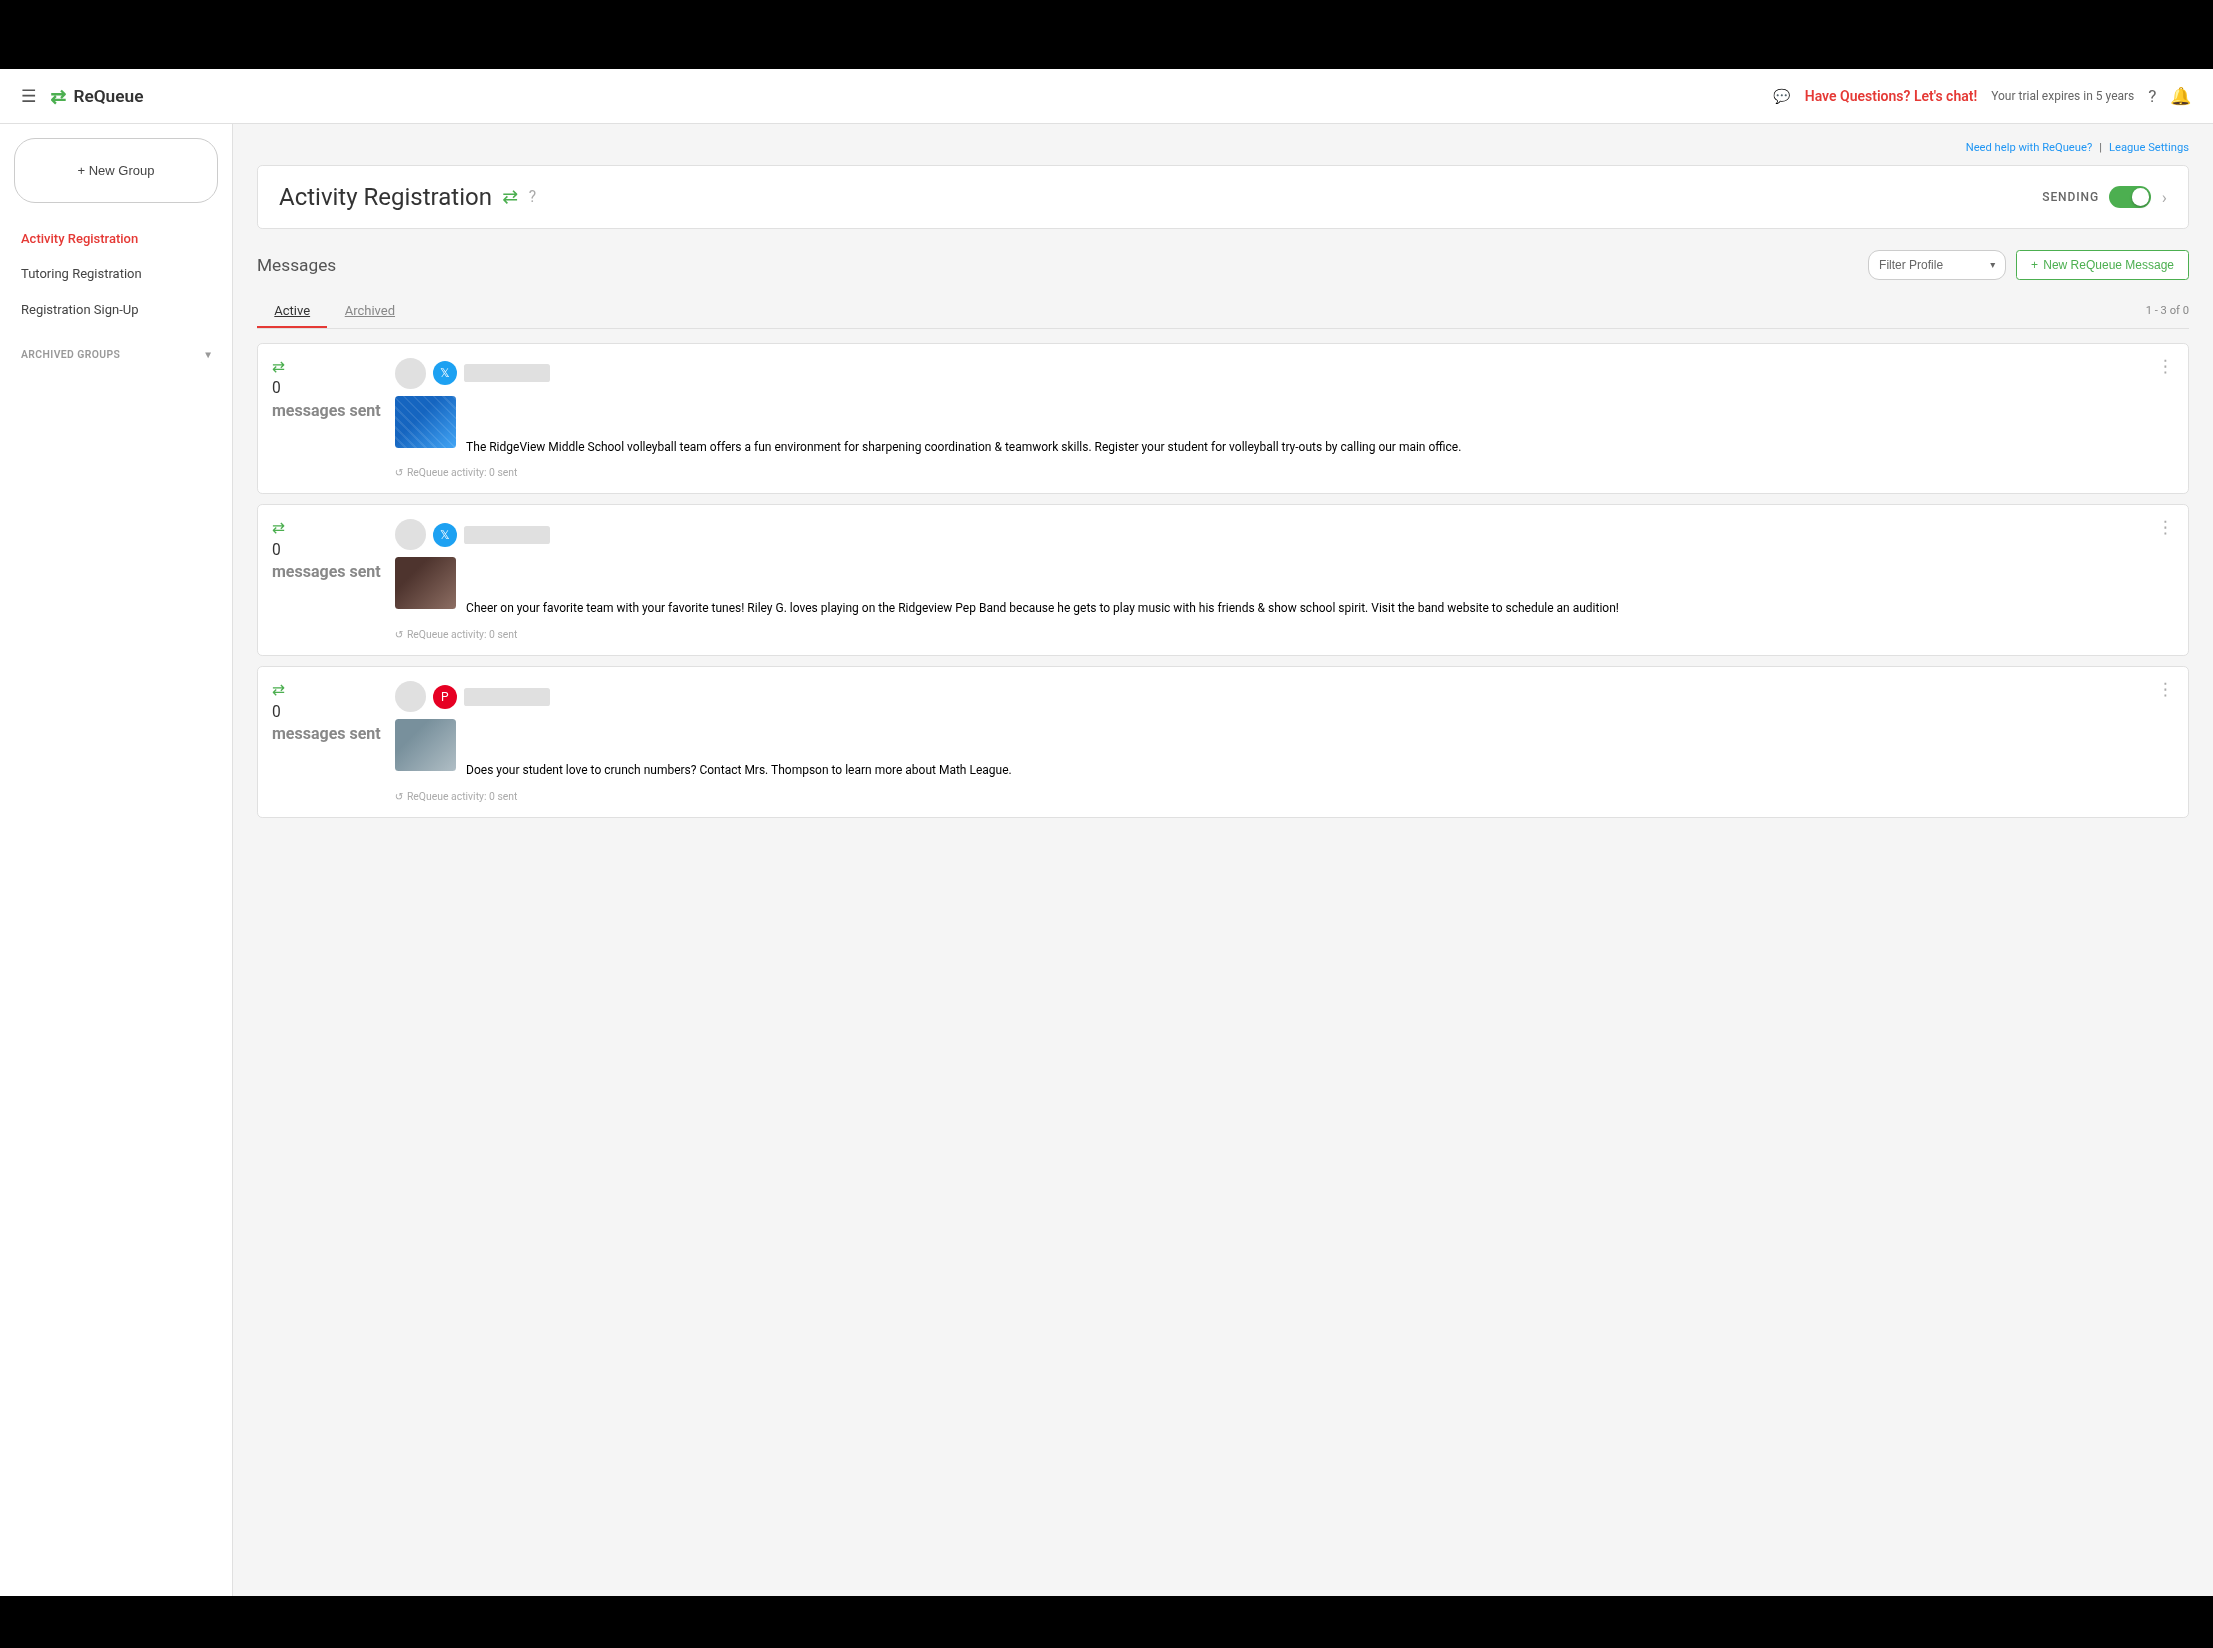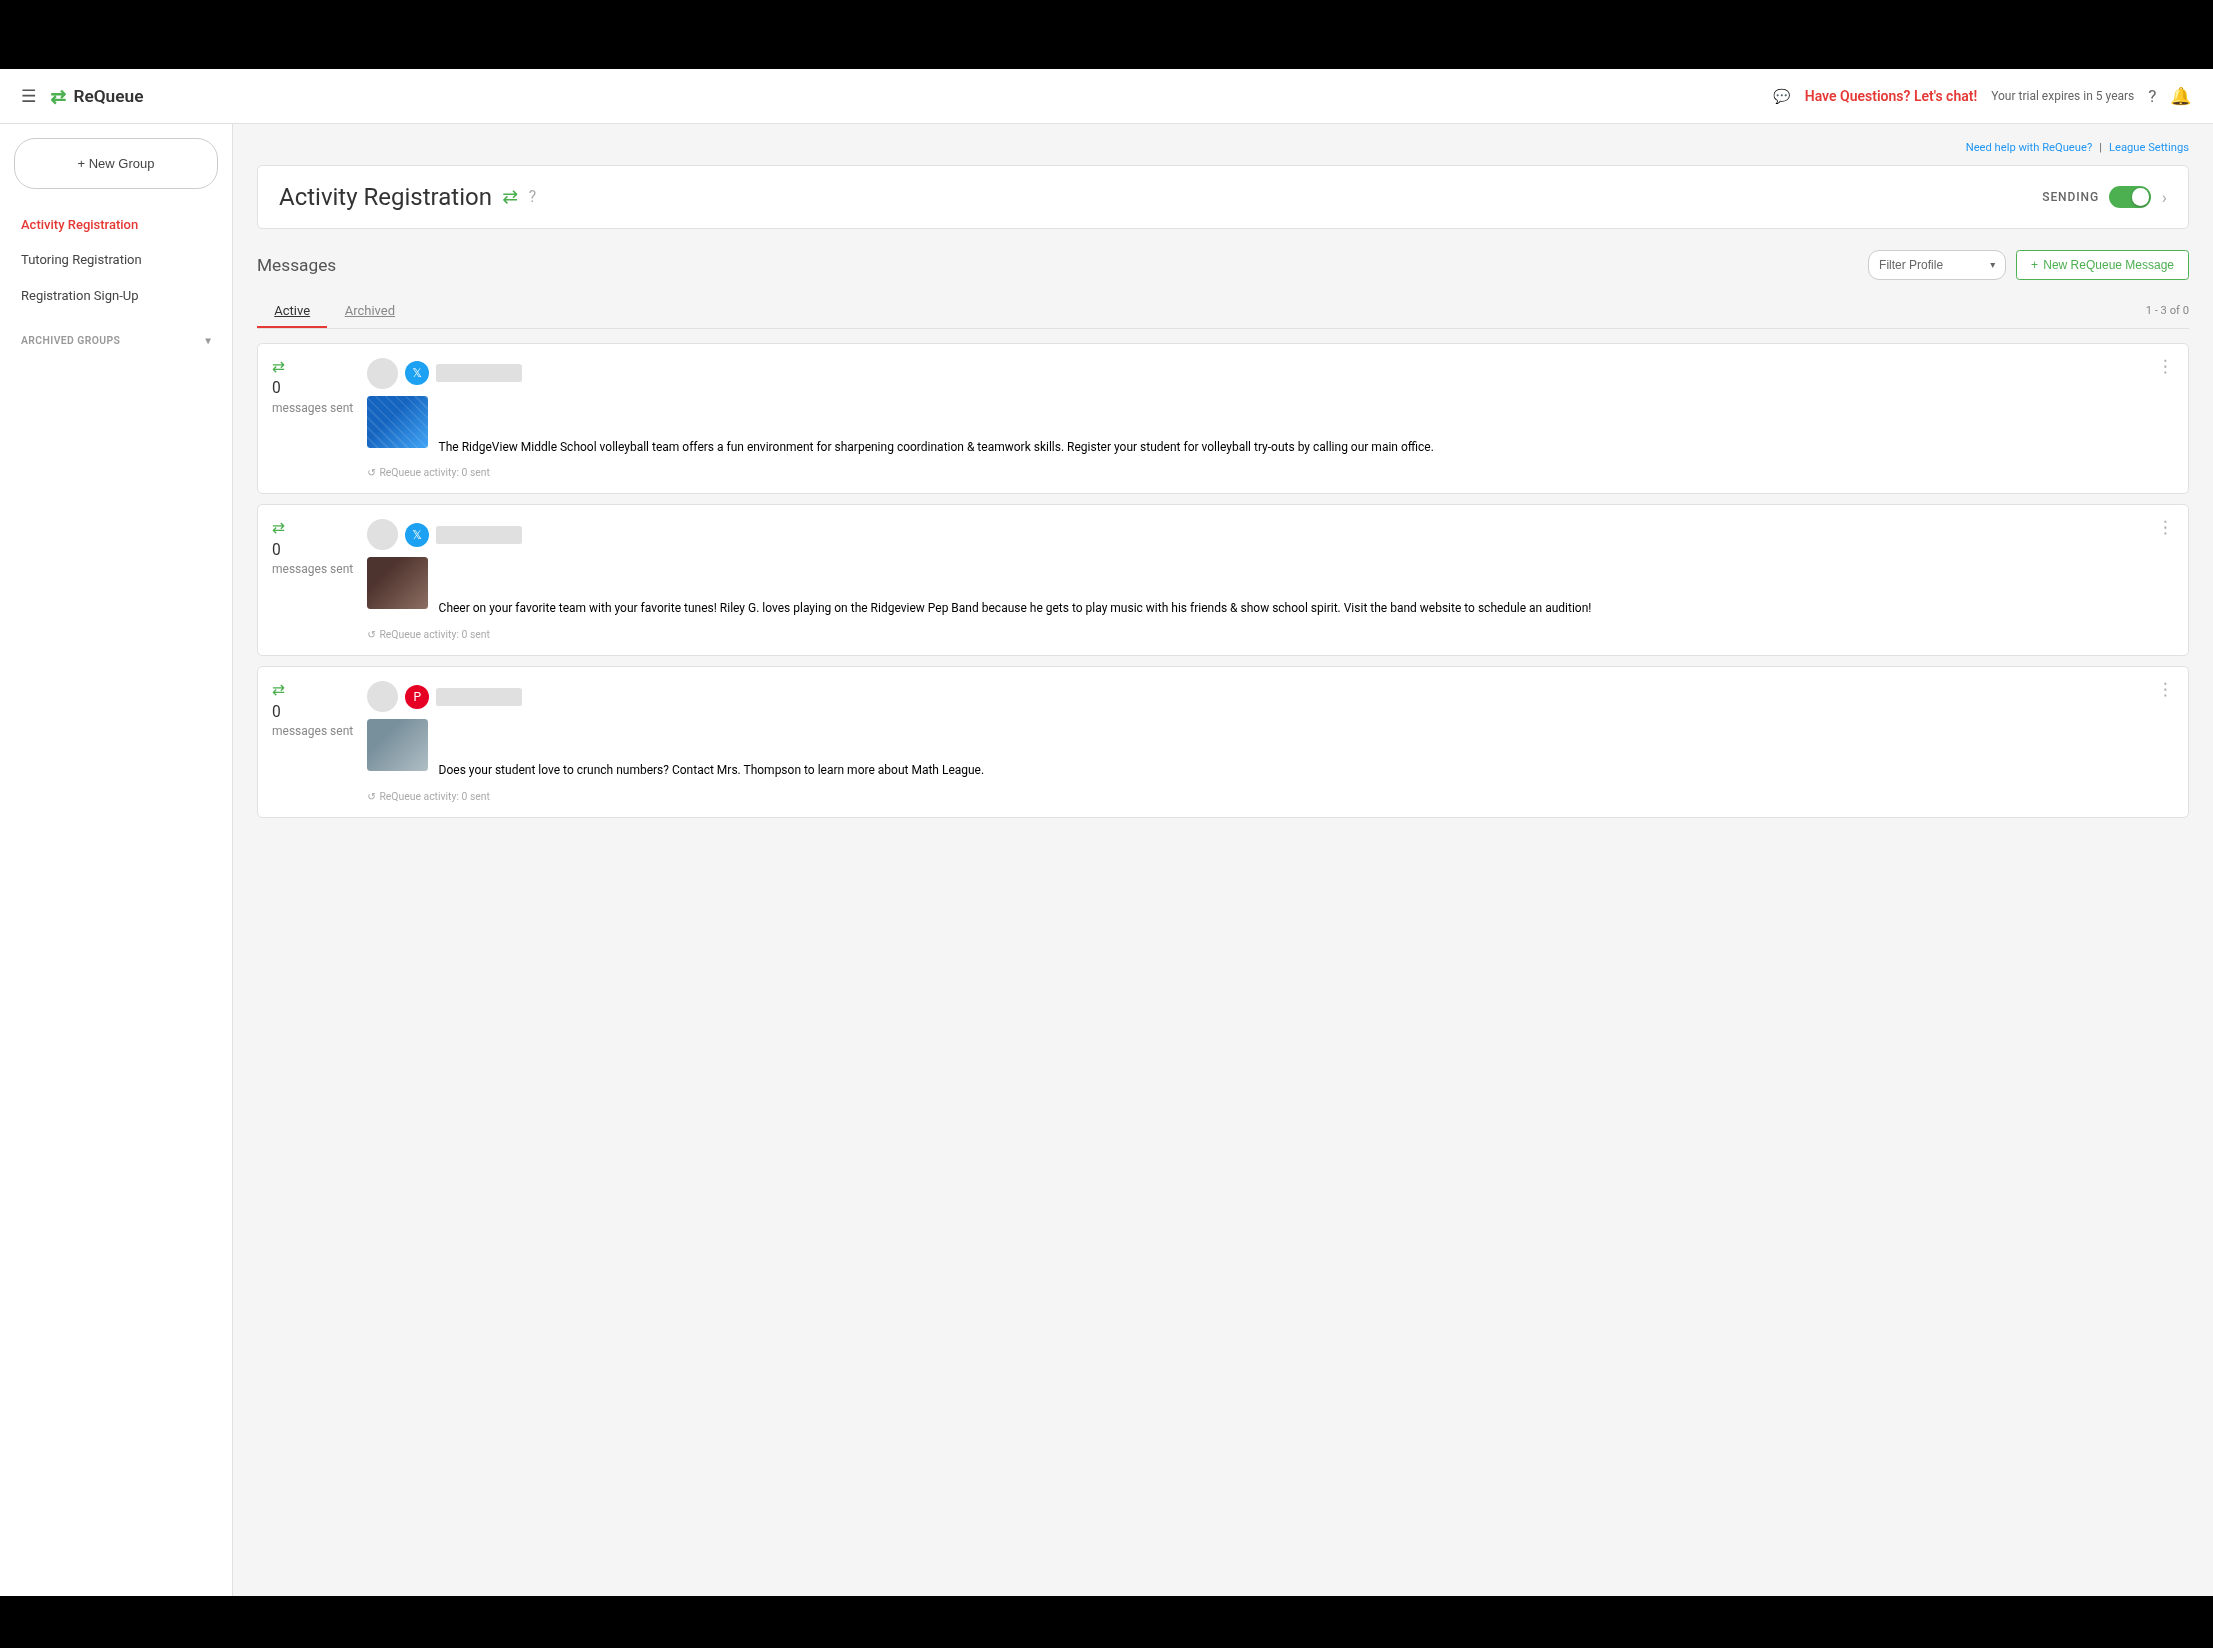--- a/index.html
+++ b/index.html
@@ -34,21 +34,21 @@
     
     .sidebar {
       width: 233px;
       background: #fff;
       border-right: 0.9px solid #e0e0e0;
       padding: 14px;
       overflow-y: auto;
     }
     .new-group-btn {
       width: 100%;
-      padding: 17px 14px;
+      padding: 24px 14px;
       border: 1.7px solid #ccc;
       border-radius: 21px;
       background: #fff;
       cursor: pointer;
       font-size: 13px;
       color: #444;
       display: flex;
       align-items: center;
       justify-content: center;
       gap: 5.2px;
@@ -209,21 +209,21 @@
     }
     .message-stats {
       min-width: 69px;
       display: flex;
       flex-direction: column;
       align-items: flex-start;
       gap: 3.5px;
     }
     .shuffle-small { color: #4caf50; font-size: 15.6px; }
     .stat-number { font-size: 15.6px; color: #333; font-weight: 400; }
-    .stat-label { font-size: 12px; color: #888; }
+    .stat-label { font-size: 16px; color: #888; font-weight: bold; }
     .message-content { flex: 1; display: flex; flex-direction: column; gap: 7px; }
     .message-top { display: flex; align-items: center; gap: 7px; }
     .avatar-circle {
       width: 31px;
       height: 31px;
       border-radius: 50%;
       background: #e0e0e0;
     }
     .twitter-badge {
       width: 24px;

